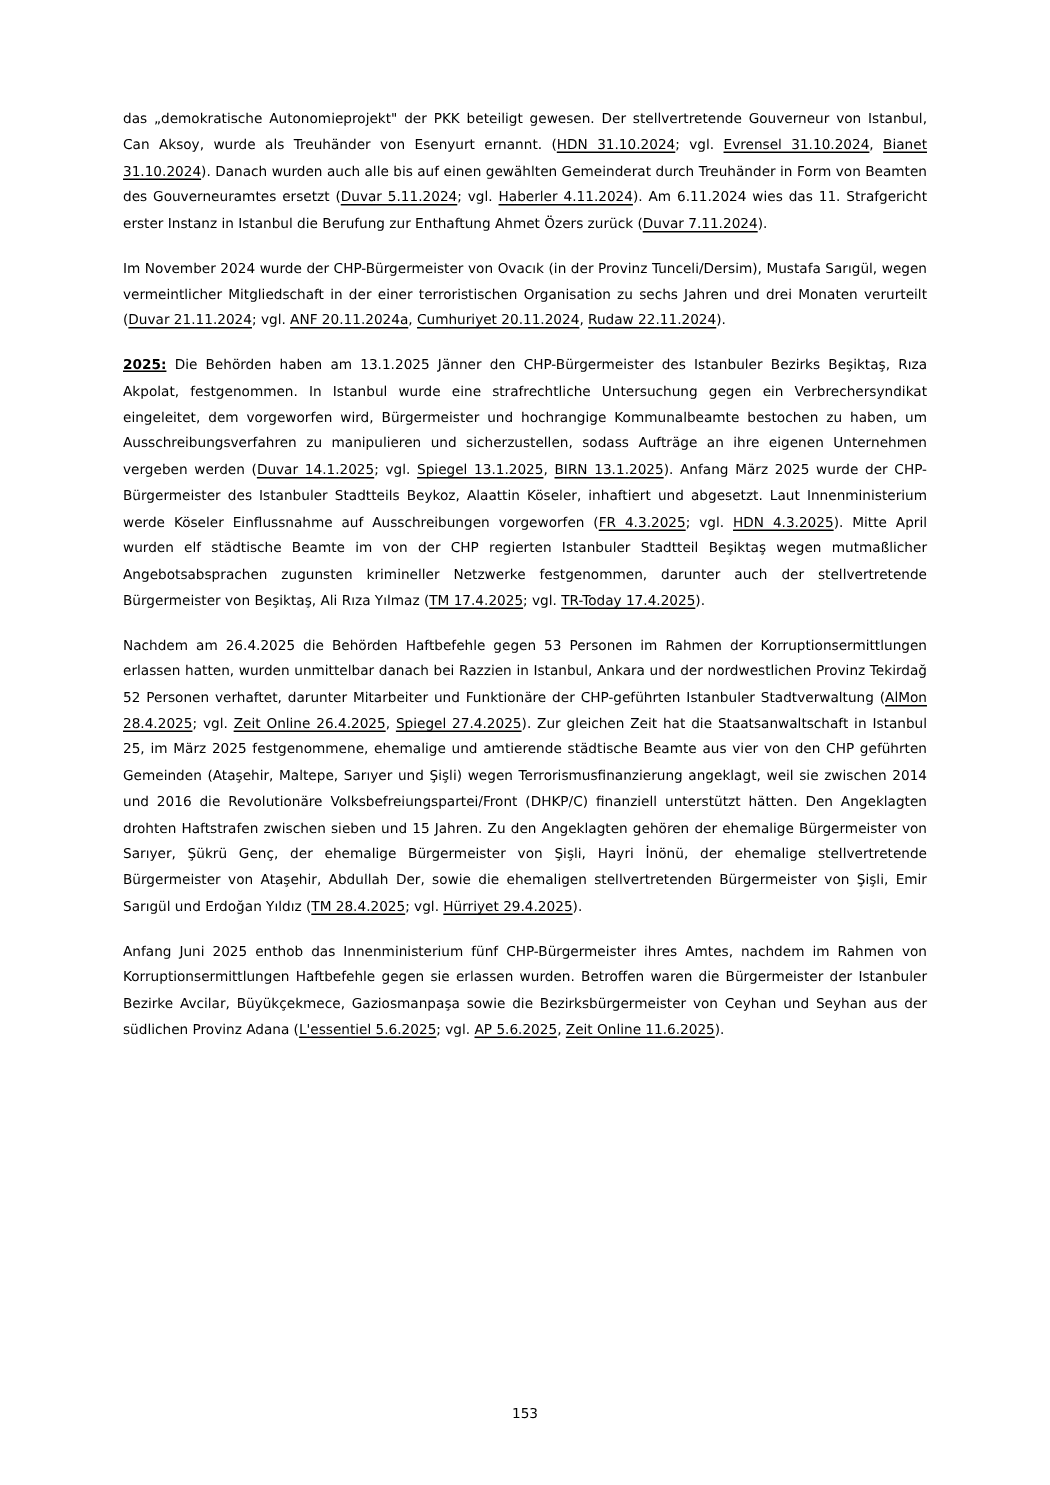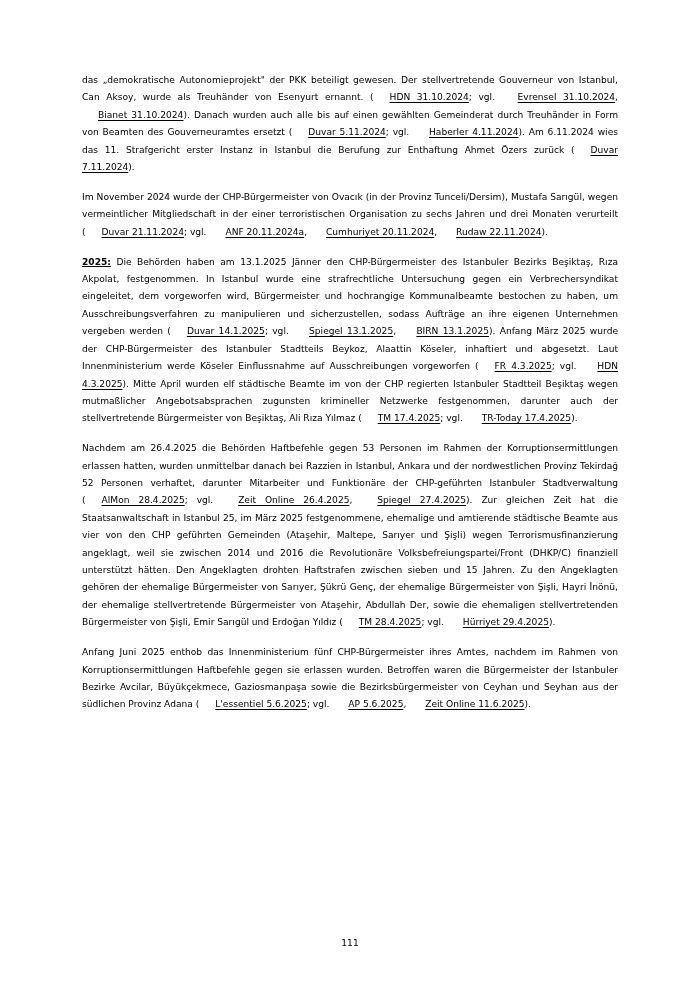--- a/index.html
+++ b/index.html
@@ -29,21 +29,20 @@
     hyphens: manual;
   }
   p.para {
     margin: 0 0 12.5px 0;
   }
   .lnk {
     text-decoration: underline;
     text-underline-offset: 1.5px;
     text-decoration-thickness: 0.6px;
     color: #000000;
-    margin-left: 16px;
   }
   .bold {
     font-weight: bold;
     text-decoration: underline;
   }
   .pagenum {
     position: absolute;
     left: 0;
     right: 0;
     bottom: 42px;
@@ -56,14 +55,14 @@
 <body>
 
 <div class="page">
   <div class="body-text" id="text-body">
       <p class="para"><span>das „demokratische Autonomieprojekt" der PKK beteiligt gewesen. Der stellvertretende Gouverneur von Istanbul, Can Aksoy, wurde als Treuhänder von Esenyurt ernannt. (</span><span class="lnk">HDN 31.10.2024</span><span>; vgl. </span><span class="lnk">Evrensel 31.10.2024</span><span>, </span><span class="lnk">Bianet 31.10.2024</span><span>). Danach wurden auch alle bis auf einen gewählten Gemeinderat durch Treuhänder in Form von Beamten des Gouverneuramtes ersetzt (</span><span class="lnk">Duvar 5.11.2024</span><span>; vgl. </span><span class="lnk">Haberler 4.11.2024</span><span>). Am 6.11.2024 wies das 11. Strafgericht erster Instanz in Istanbul die Berufung zur Enthaftung Ahmet Özers zurück (</span><span class="lnk">Duvar 7.11.2024</span><span>).</span></p>
       <p class="para"><span>Im November 2024 wurde der CHP-Bürgermeister von Ovacık (in der Provinz Tunceli/Dersim), Mustafa Sarıgül, wegen vermeintlicher Mitgliedschaft in der einer terroristischen Organisation zu sechs Jahren und drei Monaten verurteilt (</span><span class="lnk">Duvar 21.11.2024</span><span>; vgl. </span><span class="lnk">ANF 20.11.2024a</span><span>, </span><span class="lnk">Cumhuriyet 20.11.2024</span><span>, </span><span class="lnk">Rudaw 22.11.2024</span><span>).</span></p>
       <p class="para"><span class="bold">2025:</span><span> Die Behörden haben am 13.1.2025 Jänner den CHP-Bürgermeister des Istanbuler Bezirks Beşiktaş, Rıza Akpolat, festgenommen. In Istanbul wurde eine strafrechtliche Untersuchung gegen ein Verbrechersyndikat eingeleitet, dem vorgeworfen wird, Bürgermeister und hochrangige Kommunalbeamte bestochen zu haben, um Ausschreibungsverfahren zu manipulieren und sicherzustellen, sodass Aufträge an ihre eigenen Unternehmen vergeben werden (</span><span class="lnk">Duvar 14.1.2025</span><span>; vgl. </span><span class="lnk">Spiegel 13.1.2025</span><span>, </span><span class="lnk">BIRN 13.1.2025</span><span>). Anfang März 2025 wurde der CHP-Bürgermeister des Istanbuler Stadtteils Beykoz, Alaattin Köseler, inhaftiert und abgesetzt. Laut Innenministerium werde Köseler Einflussnahme auf Ausschreibungen vorgeworfen (</span><span class="lnk">FR 4.3.2025</span><span>; vgl. </span><span class="lnk">HDN 4.3.2025</span><span>). Mitte April wurden elf städtische Beamte im von der CHP regierten Istanbuler Stadtteil Beşiktaş wegen mutmaßlicher Angebotsabsprachen zugunsten krimineller Netzwerke festgenommen, darunter auch der stellvertretende Bürgermeister von Beşiktaş, Ali Rıza Yılmaz (</span><span class="lnk">TM 17.4.2025</span><span>; vgl. </span><span class="lnk">TR-Today 17.4.2025</span><span>).</span></p>
       <p class="para"><span>Nachdem am 26.4.2025 die Behörden Haftbefehle gegen 53 Personen im Rahmen der Korruptionsermittlungen erlassen hatten, wurden unmittelbar danach bei Razzien in Istanbul, Ankara und der nordwestlichen Provinz Tekirdağ 52 Personen verhaftet, darunter Mitarbeiter und Funktionäre der CHP-geführten Istanbuler Stadtverwaltung (</span><span class="lnk">AlMon 28.4.2025</span><span>; vgl. </span><span class="lnk">Zeit Online 26.4.2025</span><span>, </span><span class="lnk">Spiegel 27.4.2025</span><span>). Zur gleichen Zeit hat die Staatsanwaltschaft in Istanbul 25, im März 2025 festgenommene, ehemalige und amtierende städtische Beamte aus vier von den CHP geführten Gemeinden (Ataşehir, Maltepe, Sarıyer und Şişli) wegen Terrorismusfinanzierung angeklagt, weil sie zwischen 2014 und 2016 die Revolutionäre Volksbefreiungspartei/Front (DHKP/C) finanziell unterstützt hätten. Den Angeklagten drohten Haftstrafen zwischen sieben und 15 Jahren. Zu den Angeklagten gehören der ehemalige Bürgermeister von Sarıyer, Şükrü Genç, der ehemalige Bürgermeister von Şişli, Hayri İnönü, der ehemalige stellvertretende Bürgermeister von Ataşehir, Abdullah Der, sowie die ehemaligen stellvertretenden Bürgermeister von Şişli, Emir Sarıgül und Erdoğan Yıldız (</span><span class="lnk">TM 28.4.2025</span><span>; vgl. </span><span class="lnk">Hürriyet 29.4.2025</span><span>).</span></p>
       <p class="para"><span>Anfang Juni 2025 enthob das Innenministerium fünf CHP-Bürgermeister ihres Amtes, nachdem im Rahmen von Korruptionsermittlungen Haftbefehle gegen sie erlassen wurden. Betroffen waren die Bürgermeister der Istanbuler Bezirke Avcilar, Büyükçekmece, Gaziosmanpaşa sowie die Bezirksbürgermeister von Ceyhan und Seyhan aus der südlichen Provinz Adana (</span><span class="lnk">L'essentiel 5.6.2025</span><span>; vgl. </span><span class="lnk">AP 5.6.2025</span><span>, </span><span class="lnk">Zeit Online 11.6.2025</span><span>).</span></p>
     </div>
-  <div class="pagenum">111</div>
+  <div class="pagenum">153</div>
 </div>
 
 </body></html>

